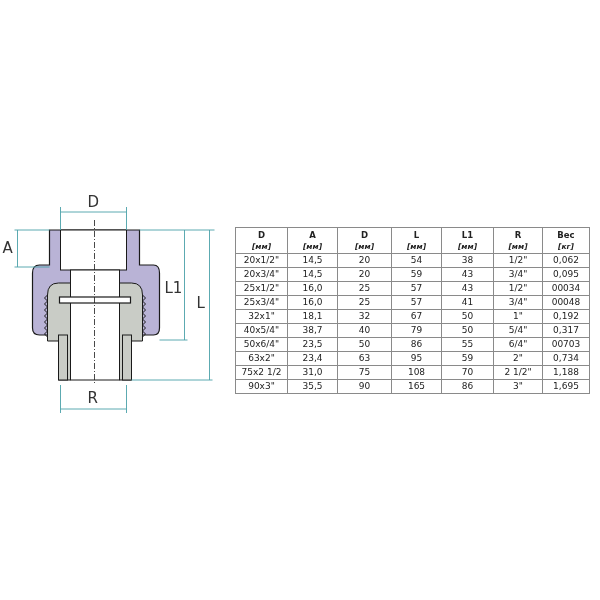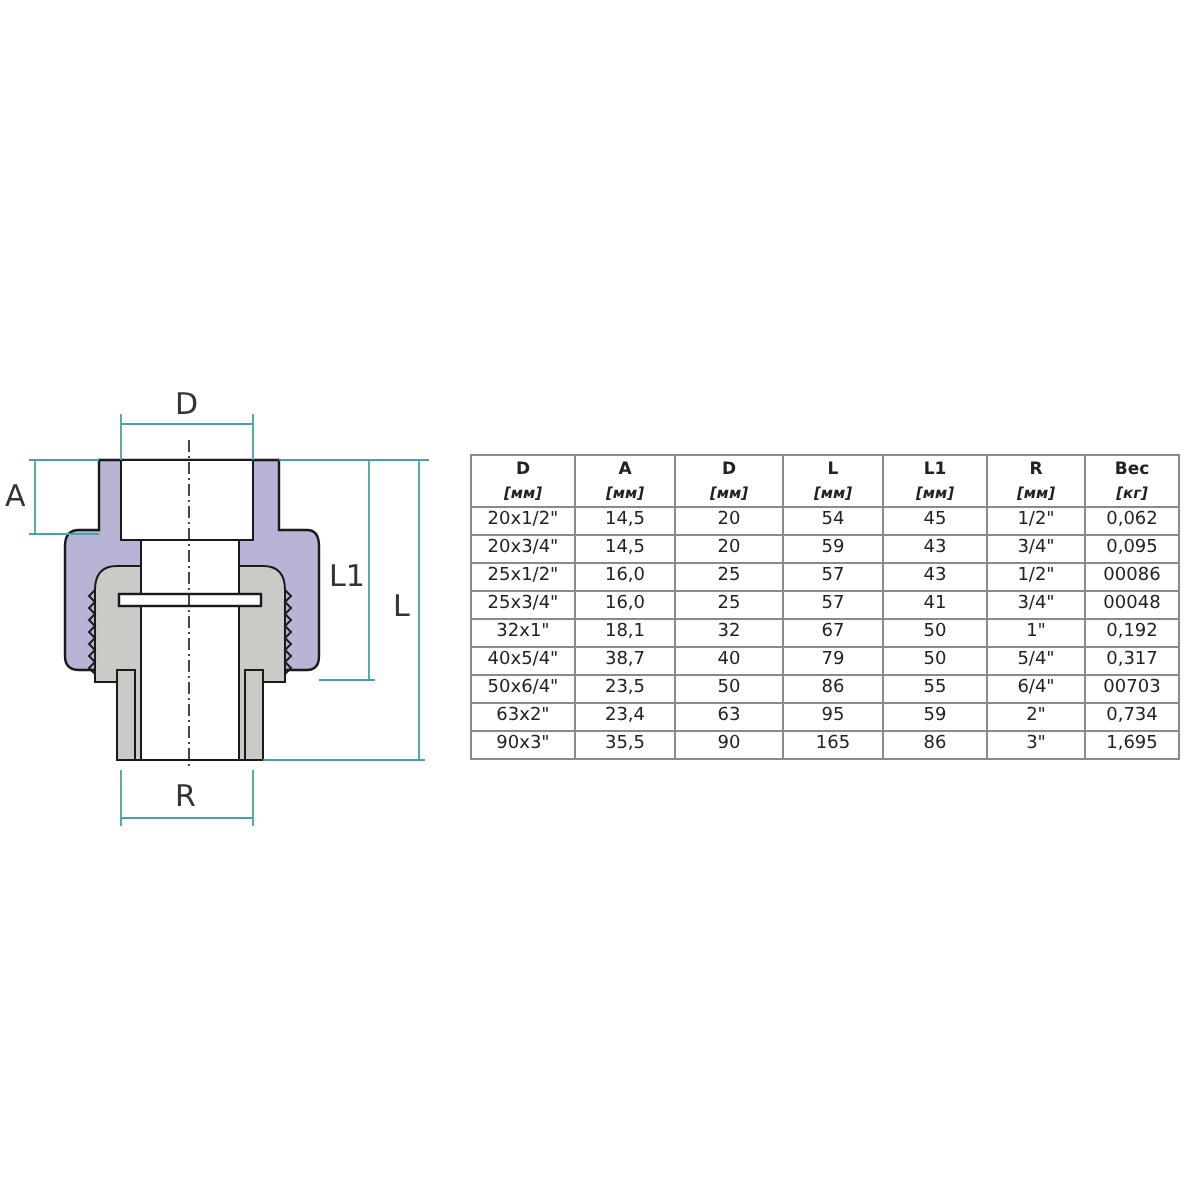--- a/index.html
+++ b/index.html
@@ -103,41 +103,41 @@
           <span class="unit">[кг]</span>
         </th>
     </tr>
   </thead>
   <tbody>
     <tr>
         <td>20x1/2"</td>
         <td>14,5</td>
         <td>20</td>
         <td>54</td>
-        <td>45</td>
+        <td>38</td>
         <td>1/2"</td>
         <td>0,062</td>
       </tr>
     <tr>
         <td>20x3/4"</td>
         <td>14,5</td>
         <td>20</td>
         <td>59</td>
         <td>43</td>
         <td>3/4"</td>
         <td>0,095</td>
       </tr>
     <tr>
         <td>25x1/2"</td>
         <td>16,0</td>
         <td>25</td>
         <td>57</td>
         <td>43</td>
         <td>1/2"</td>
-        <td>00086</td>
+        <td>00034</td>
       </tr>
     <tr>
         <td>25x3/4"</td>
         <td>16,0</td>
         <td>25</td>
         <td>57</td>
         <td>41</td>
         <td>3/4"</td>
         <td>00048</td>
       </tr>
@@ -171,20 +171,29 @@
     <tr>
         <td>63x2"</td>
         <td>23,4</td>
         <td>63</td>
         <td>95</td>
         <td>59</td>
         <td>2"</td>
         <td>0,734</td>
       </tr>
     <tr>
+        <td>75x2 1/2</td>
+        <td>31,0</td>
+        <td>75</td>
+        <td>108</td>
+        <td>70</td>
+        <td>2 1/2"</td>
+        <td>1,188</td>
+      </tr>
+    <tr>
         <td>90x3"</td>
         <td>35,5</td>
         <td>90</td>
         <td>165</td>
         <td>86</td>
         <td>3"</td>
         <td>1,695</td>
       </tr>
   </tbody>
 </table>

